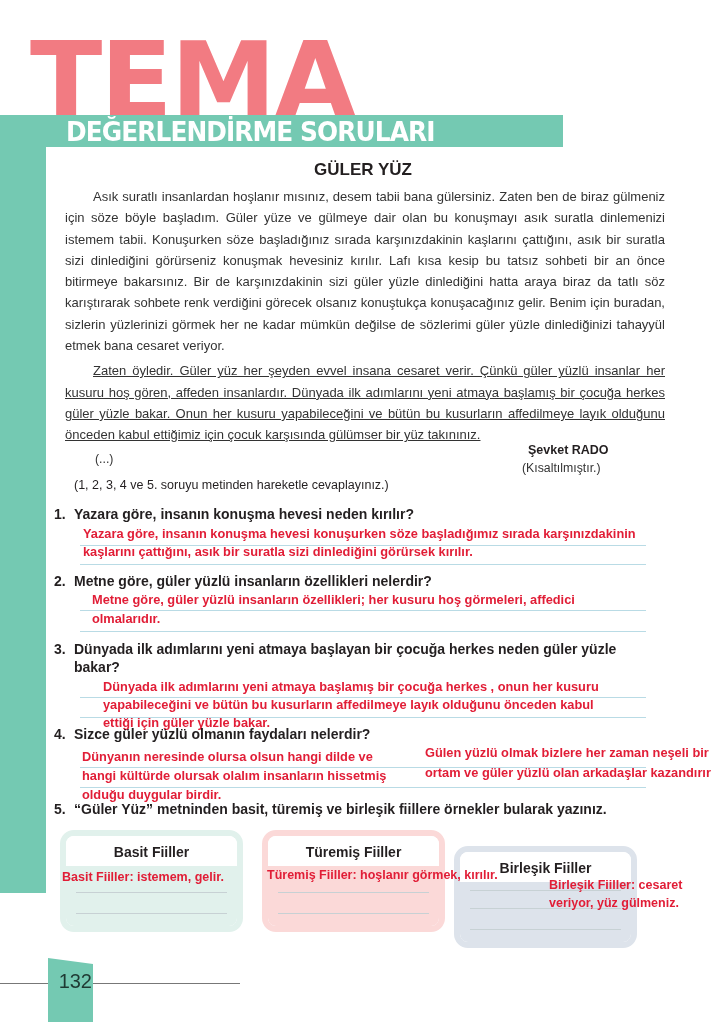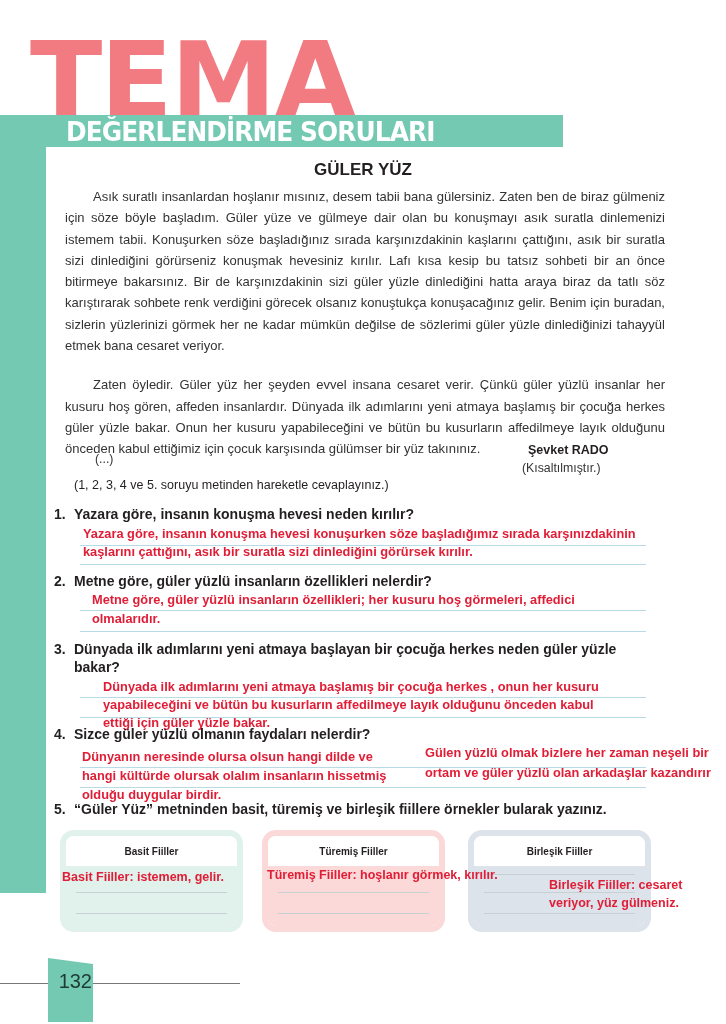--- a/index.html
+++ b/index.html
@@ -10,41 +10,41 @@
   .tema-title { position: absolute; left: 30px; top: 28px; font-family: "DejaVu Sans", sans-serif; font-weight: bold;
     font-size: 106px; line-height: 1; letter-spacing: -2px; color: #f27b82; }
   .band { position: absolute; left: 0; top: 115px; width: 563px; height: 32px; background: #74c9b2; }
   .band-text { position: absolute; left: 66px; top: 116px; font-family: "DejaVu Sans", sans-serif; font-weight: bold;
     font-size: 27px; line-height: 31px; color: #ffffff; letter-spacing: -1px; transform: scaleX(0.92); transform-origin: left; }
   .content { position: absolute; left: 46px; top: 147px; width: 680px; height: 760px; background: #fff; }
 
   .story-title { position: absolute; left: 0; width: 726px; top: 160px; text-align: center; font-size: 17px; font-weight: bold; color: #231f20; }
   .story { position: absolute; left: 65px; top: 186px; width: 600px; font-size: 13px; line-height: 21.3px; text-align: justify; color: #333; }
   .story p { text-indent: 28px; }
-  .story p + p { margin-top: 18px; }
+  .story p + p { margin-top: 4px; text-decoration: underline; }
   .ellipsis { position: absolute; left: 95px; top: 452px; font-size: 12.3px; color: #333; }
   .author { position: absolute; left: 528px; top: 443px; font-size: 12.5px; font-weight: bold; color: #231f20; }
   .shortened { position: absolute; left: 522px; top: 461px; font-size: 12.3px; color: #333; text-align: right; }
   .instruction { position: absolute; left: 74px; top: 478px; font-size: 12.5px; font-weight: normal; color: #231f20; }
 
   .q { position: absolute; left: 54px; font-size: 14px; font-weight: bold; color: #231f20; line-height: 18px; }
   .q .num { display: inline-block; width: 20px; }
   .q3 { width: 610px; }
   .ans { position: absolute; font-size: 12.8px; font-weight: bold; color: #e11d36; line-height: 19px; }
   .line { position: absolute; height: 1px; background: #b9dbe5; }
 
   .box { position: absolute; top: 830px; width: 183px; height: 102px; border-radius: 14px; border: 6px solid; overflow: hidden; }
-  .box .head { height: 42px; background: #ffffff; text-align: center; font-size: 10px; font-weight: bold; line-height: 32px; color: #231f20; }
+  .box .head { height: 42px; background: #ffffff; text-align: center; font-size: 14px; font-weight: bold; line-height: 32px; color: #231f20; }
   .box .body { position: absolute; top: 30px; left: 0; right: 0; bottom: 0; }
   .box .bl { position: absolute; left: 10px; right: 10px; height: 1px; background: #c7d1d4; }
   .box-basit { left: 60px; border-color: #e1f1ec; }
   .box-basit .body { background: #e1f1ec; }
   .box-turemis { left: 262px; border-color: #fbd9d8; }
   .box-turemis .body { background: #fbd9d8; }
-  .box-birlesik { left: 468px; border-color: #dde3eb; }
+  .box-birlesik { left: 454px; border-color: #dde3eb; margin-top: 16px; }
   .box-birlesik .body { background: #dde3eb; }
   .box-ans { position: absolute; font-size: 12.5px; font-weight: bold; color: #e11d36; line-height: 19px; }
 
   .page-line { position: absolute; left: 0; top: 983px; width: 240px; height: 1px; background: #777; }
   .page-tab { position: absolute; left: 48px; top: 958px; width: 45px; height: 64px; background: #74c9b2;
     clip-path: polygon(0 0, 100% 6px, 100% 100%, 0 100%); }
   .page-num { position: absolute; left: 50px; top: 970px; width: 42px; text-align: right; font-size: 20px; color: #1f3a33; }
 </style>
 </head>
 <body>

